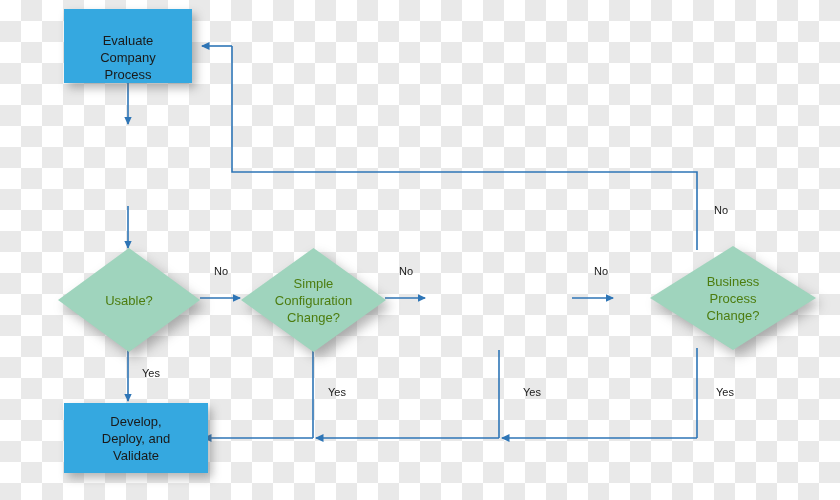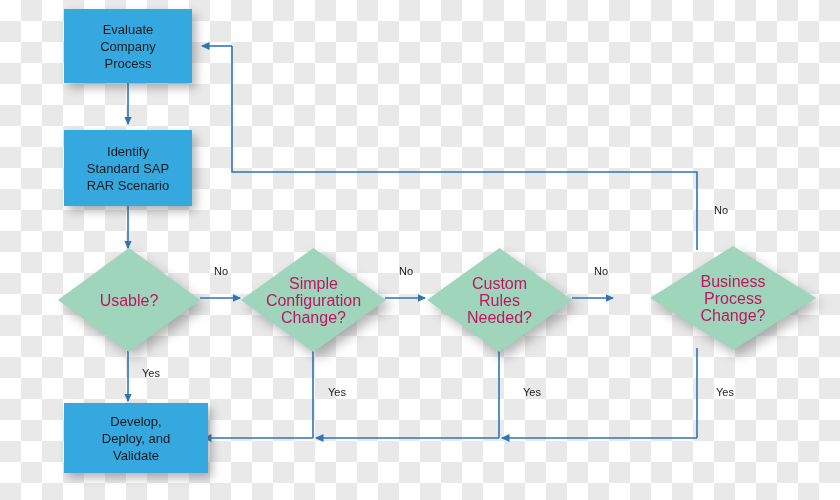--- a/index.html
+++ b/index.html
@@ -62,23 +62,23 @@
   .decision-label {
     position: absolute;
     left: 0;
     top: 0;
     width: 100%;
     height: 100%;
     display: flex;
     align-items: center;
     justify-content: center;
     text-align: center;
-    font-size: 16px;
+    font-size: 13px;
     line-height: 17px;
-    color: #be185d;
+    color: #4d7c0f;
   }
   .edge-label {
     position: absolute;
     font-size: 11px;
     color: #1a1a1a;
     white-space: nowrap;
   }
 </style>
 </head>
 <body>
@@ -113,50 +113,39 @@
       <path d="M499,350 L499,438"></path>
 
       <path d="M697,348 L697,438"></path>
 
       <path d="M697,438 L502,438" marker-end="url(#arrow)"></path>
       <path d="M499,438 L316,438" marker-end="url(#arrow)"></path>
       <path d="M313,438 L204,438" marker-end="url(#arrow)"></path>
     </g>
   </svg>
 
-  <div class="node process" style="left:64px; top:9px; width:128px; height:74px;">
+  <div class="node process" style="left:64px; top:9px; width:128px; height:74px;align-items:flex-end;">
     <span style="white-space:pre-line;">Evaluate
 Company
 Process</span>
   </div>
 
-  <div class="node process" style="left:64px; top:130px; width:128px; height:76px;">
-    <span style="white-space:pre-line;">Identify
-Standard SAP
-RAR Scenario</span>
-  </div>
 
   <div class="decision-wrap" style="left:58px; top:248px; width:142px; height:104px;">
     <div class="decision-shape"></div>
     <div class="decision-label" style="white-space:pre-line;text-align:center;">Usable?</div>
   </div>
 
   <div class="decision-wrap" style="left:241px; top:248px; width:145px; height:104px;">
     <div class="decision-shape"></div>
     <div class="decision-label" style="white-space:pre-line;">Simple
 Configuration
 Change?</div>
   </div>
 
-  <div class="decision-wrap" style="left:427px; top:248px; width:145px; height:104px;">
-    <div class="decision-shape"></div>
-    <div class="decision-label" style="white-space:pre-line;">Custom
-Rules
-Needed?</div>
-  </div>
 
   <div class="decision-wrap" style="left:650px; top:246px; width:166px; height:104px;">
     <div class="decision-shape"></div>
     <div class="decision-label" style="white-space:pre-line;">Business
 Process
 Change?</div>
   </div>
 
   <div class="node process" style="left:64px; top:403px; width:144px; height:70px;">
     <span style="white-space:pre-line;">Develop,

